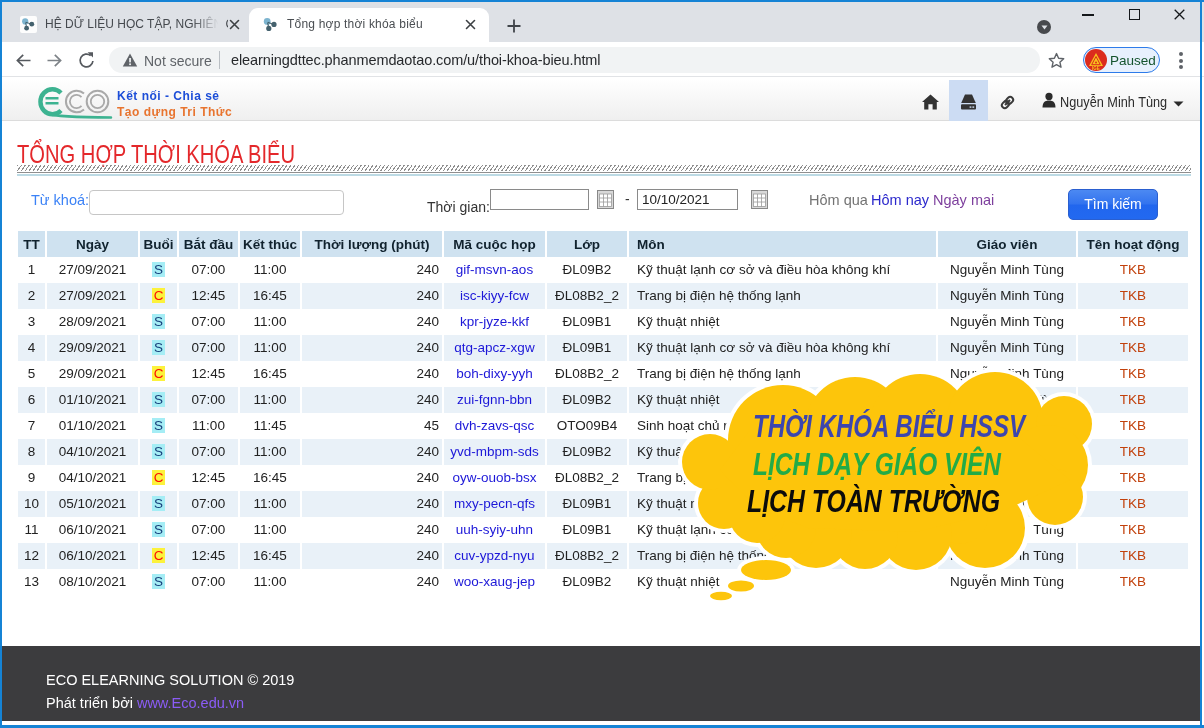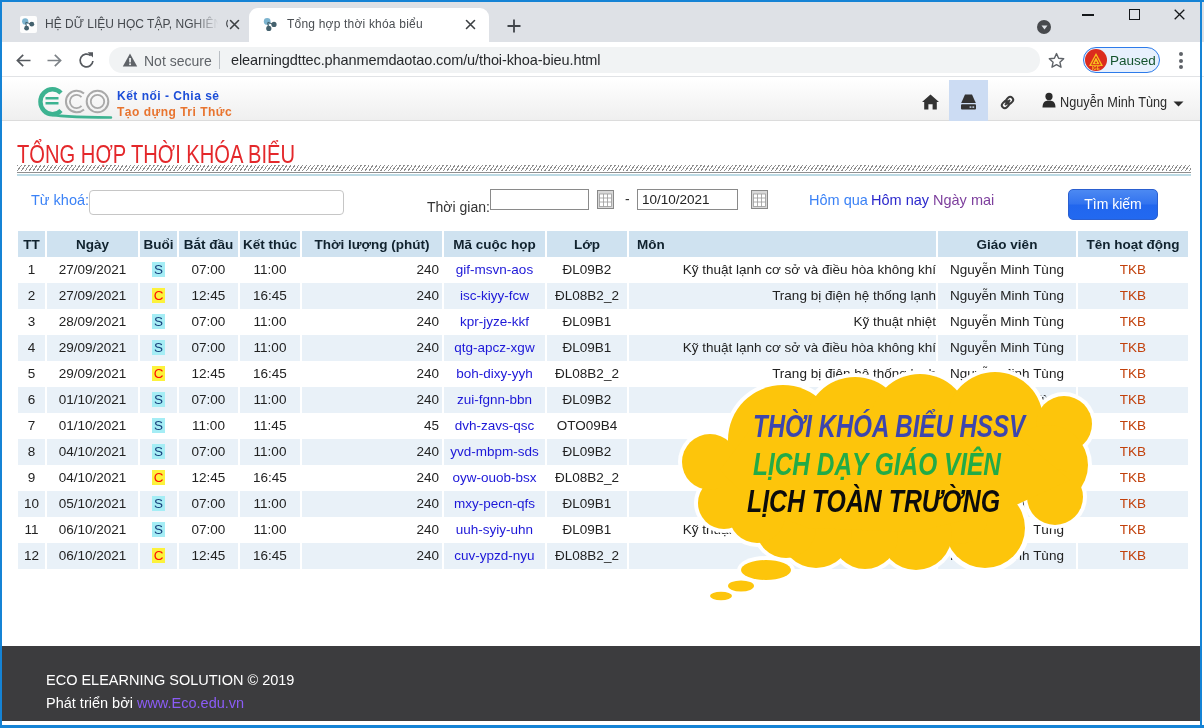--- a/index.html
+++ b/index.html
@@ -9,21 +9,21 @@
   th.h { font-size:13.5px; color:#10222e; font-weight:bold; text-align:center; border-left:2px solid #fff; padding:0; }
   th.h:first-child { border-left:none; }
   td.c { font-size:13.5px; color:#222; text-align:center; border-left:2px solid #fff; padding:0; height:26px; }
   td.c:first-child { border-left:none; }
   tr.alt { background:#e9f1f8; }
   td.c.mc { color:#1c17d8; }
   td.c.tkb { color:#c2410c;margin-top:20px; }
   .hs { background:#a5edf5; color:#17407c; padding:0 1.5px; }
   .hc { background:#fcf23c; color:#fb0f04; padding:0 1.5px; }
   td.c.num { text-align:right; padding-right:3px; }
-  td.c.mon { text-align:right; padding-left:8px; }
+  td.c.mon { text-align:left; padding-left:8px; }
 </style>
 </head>
 <body>
 
 <div class="abs" style="left:0;top:0;width:1204px;height:42px;background:#dee1e6;"></div>
 
 <svg class="abs" style="left:20px;top:16px;" width="17" height="17" viewBox="0 0 17 17">
   <rect x="0" y="0" width="17" height="17" rx="2" fill="#fdfdfd"></rect>
   <circle cx="5.2" cy="5.4" r="3.1" fill="#7db4cf"></circle>
   <circle cx="11.8" cy="8.2" r="2.4" fill="#45626e"></circle>
@@ -162,21 +162,21 @@
   <rect x="2.5" y="4" width="12" height="12.5" fill="#fff" stroke="#999" stroke-width="0.8"></rect>
   <path d="M2.5 8 H14.5 M2.5 12 H14.5 M6.5 4 V16.5 M10.5 4 V16.5" stroke="#999" stroke-width="0.8"></path>
 </svg>
 <div class="abs" style="left:625px;top:191px;font-size:14px;color:#333;">-</div>
 <div class="abs" style="left:637px;top:189px;width:101px;height:21px;border:1px solid #8a8a8a;background:#fff;font-size:13.5px;color:#222;line-height:19px;padding-left:4px;">10/10/2021</div>
 <svg class="abs" style="left:751px;top:190px;" width="17" height="19" viewBox="0 0 17 19">
   <rect x="0.5" y="0.5" width="16" height="18" fill="#d8d8d8" stroke="#888"></rect>
   <rect x="2.5" y="4" width="12" height="12.5" fill="#fff" stroke="#999" stroke-width="0.8"></rect>
   <path d="M2.5 8 H14.5 M2.5 12 H14.5 M6.5 4 V16.5 M10.5 4 V16.5" stroke="#999" stroke-width="0.8"></path>
 </svg>
-<div class="abs" style="left:809px;top:192px;font-size:14.5px;color:#3b82f6;">Hôm qua</div>
+<div class="abs" style="left:809px;top:192px;font-size:14.5px;color:#737373;">Hôm qua</div>
 <div class="abs" style="left:871px;top:192px;font-size:14.5px;color:#2b28cc;">Hôm nay</div>
 <div class="abs" style="left:933px;top:192px;font-size:14.5px;color:#7d3f9d;">Ngày mai</div>
 <div class="abs" style="left:1068px;top:189px;width:90px;height:31px;border-radius:5px;background:linear-gradient(#4c89f2 0%,#3273ef 48%,#2166ee 52%,#2269f0 100%);border:1px solid #2a5fd0;color:#fff;font-size:14px;text-align:center;line-height:29px;">Tìm kiếm</div>
 
 <div class="abs" style="left:18px;top:231px;width:1170px;">
 <table style="border-collapse:collapse;table-layout:fixed;width:1170px;font-family:'Liberation Sans',sans-serif;">
   <colgroup>
     <col style="width:28px">
         <col style="width:93px">
         <col style="width:39px">
@@ -351,20 +351,33 @@
   <tr class="alt">
           <td class="c">12</td>
           <td class="c">06/10/2021</td>
           <td class="c"><span class="hc">C</span></td>
           <td class="c">12:45</td>
           <td class="c">16:45</td>
           <td class="c num">240</td>
           <td class="c mc">cuv-ypzd-nyu</td>
           <td class="c">ĐL08B2_2</td>
           <td class="c mon">Trang bị điện hệ thống lạnh</td>
+          <td class="c">Nguyễn Minh Tùng</td>
+          <td class="c tkb">TKB</td>
+        </tr>
+  <tr>
+          <td class="c">13</td>
+          <td class="c">08/10/2021</td>
+          <td class="c"><span class="hs">S</span></td>
+          <td class="c">07:00</td>
+          <td class="c">11:00</td>
+          <td class="c num">240</td>
+          <td class="c mc">woo-xaug-jep</td>
+          <td class="c">ĐL09B2</td>
+          <td class="c mon">Kỹ thuật nhiệt</td>
           <td class="c">Nguyễn Minh Tùng</td>
           <td class="c tkb">TKB</td>
         </tr>
   </tbody>
 </table>
 </div>
 
 <svg class="abs" style="left:670px;top:350px;" width="430" height="260" viewBox="0 0 430 260">
   <g fill="#ffffff">
     <circle cx="113" cy="90" r="59"></circle>

